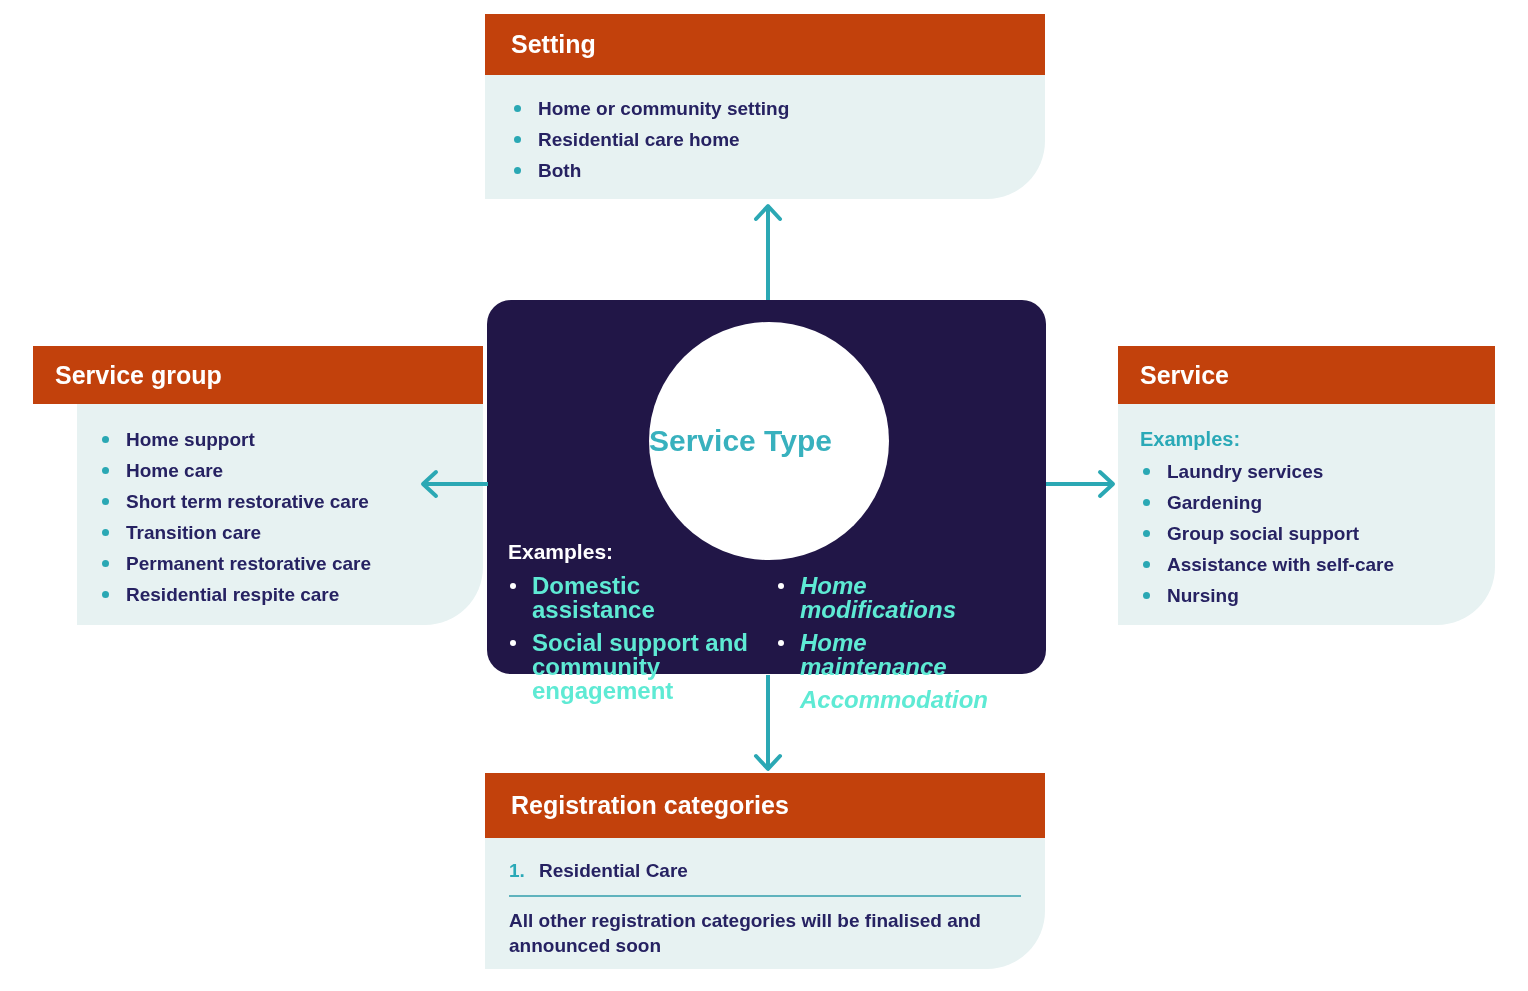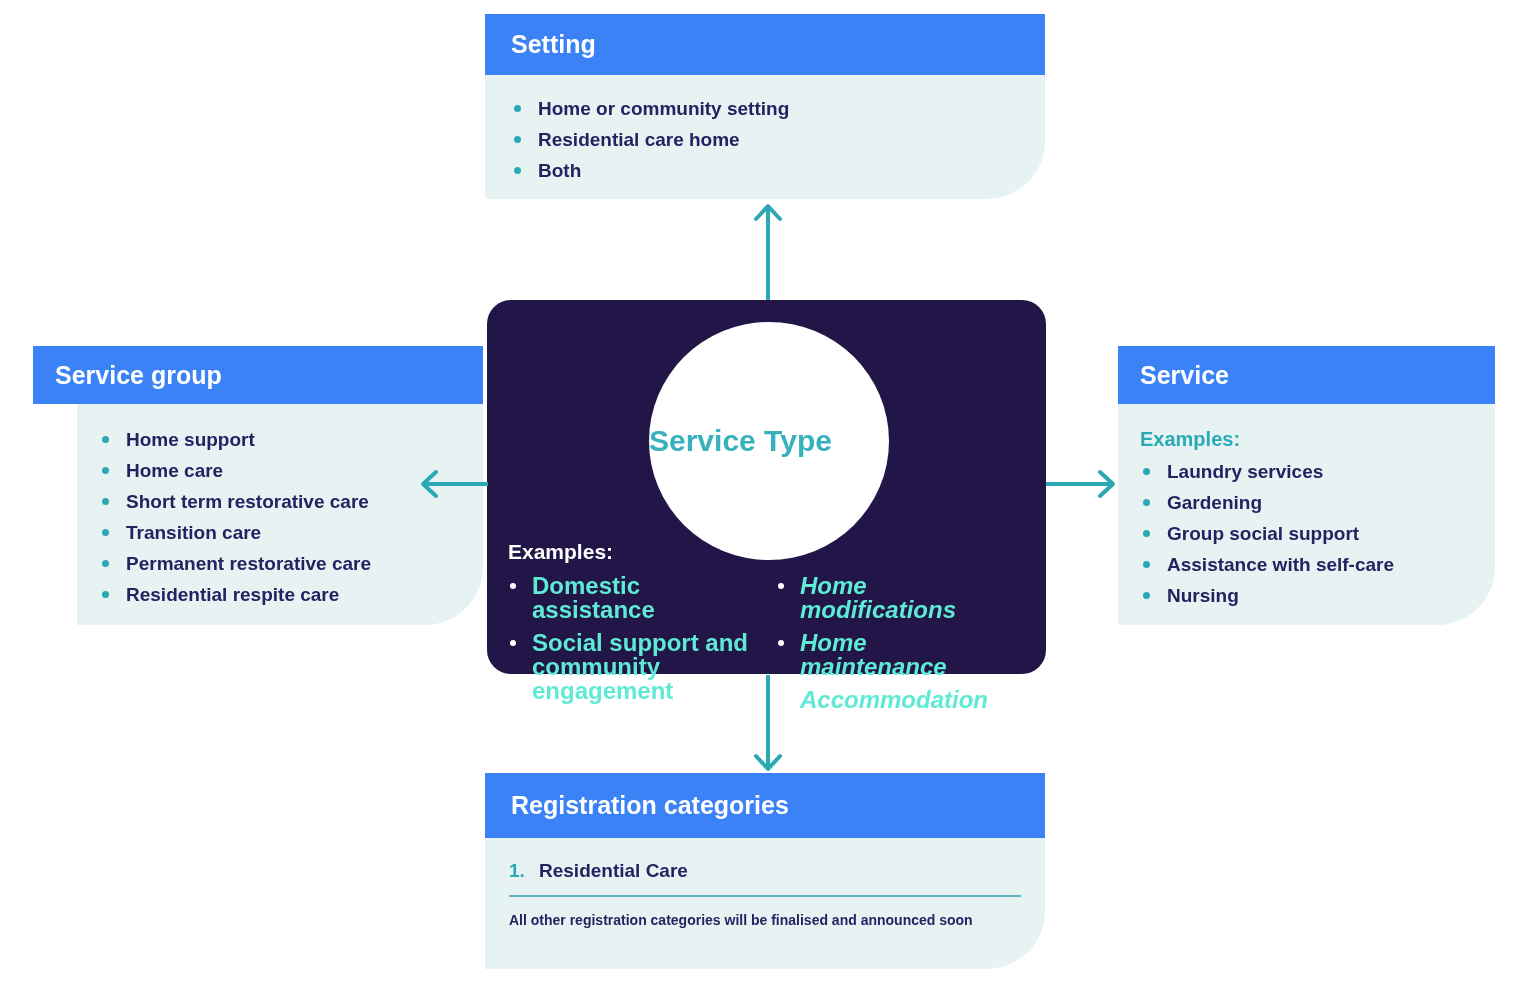--- a/index.html
+++ b/index.html
@@ -8,21 +8,21 @@
     width: 1528px;
     height: 991px;
     background: #ffffff;
     font-family: "Liberation Sans", sans-serif;
     overflow: hidden;
   }
 
   
   .panel { position: absolute; }
   .panel-header {
-    background: #3b82f6;
+    background: #c2410c;
     color: #ffffff;
     font-weight: bold;
     font-size: 25px;
     display: flex;
     align-items: center;
     box-sizing: border-box;
   }
   .panel-body {
     background: #e7f2f2;
     border-bottom-right-radius: 58px;
@@ -124,21 +124,21 @@
   .reg-num   { color: #2aa9b7; width: 30px; }
   .reg-label { color: #262262; }
   .reg-divider {
     height: 0;
     border-top: 2px solid #5fb3bd;
     margin: 9px 0 11px 0;
   }
   .reg-note {
     color: #262262;
     font-weight: bold;
-    font-size: 14px;
+    font-size: 19px;
     line-height: 25px;
     max-width: 505px;
   }
 
   
   .arrow { position: absolute; }
   .arrow path { stroke: #2ba8b4; stroke-width: 4; fill: none; stroke-linecap: round; stroke-linejoin: round; }
   .arrow-up    { left: 751px; top: 201px; }
   .arrow-down  { left: 751px; top: 675px; }
   .arrow-left  { left: 418px; top: 467px; }

